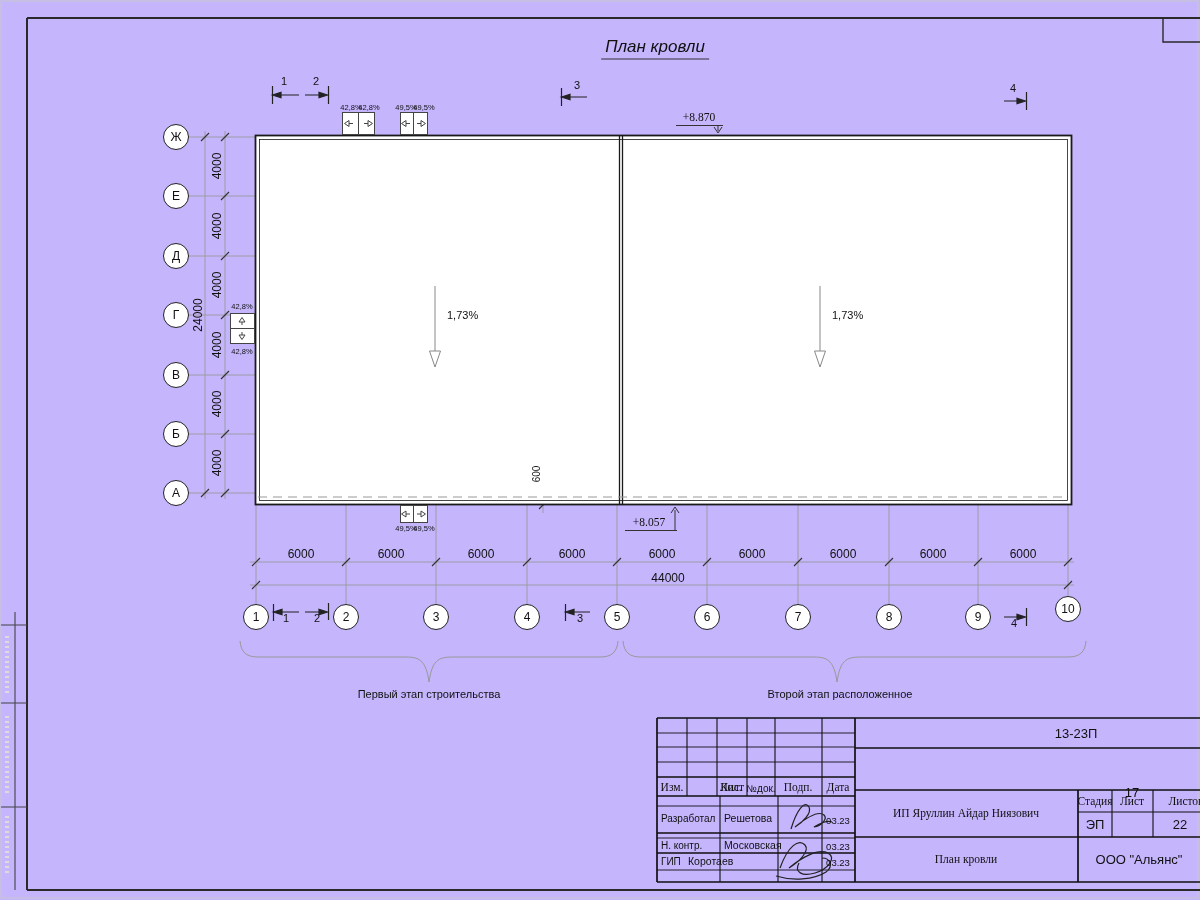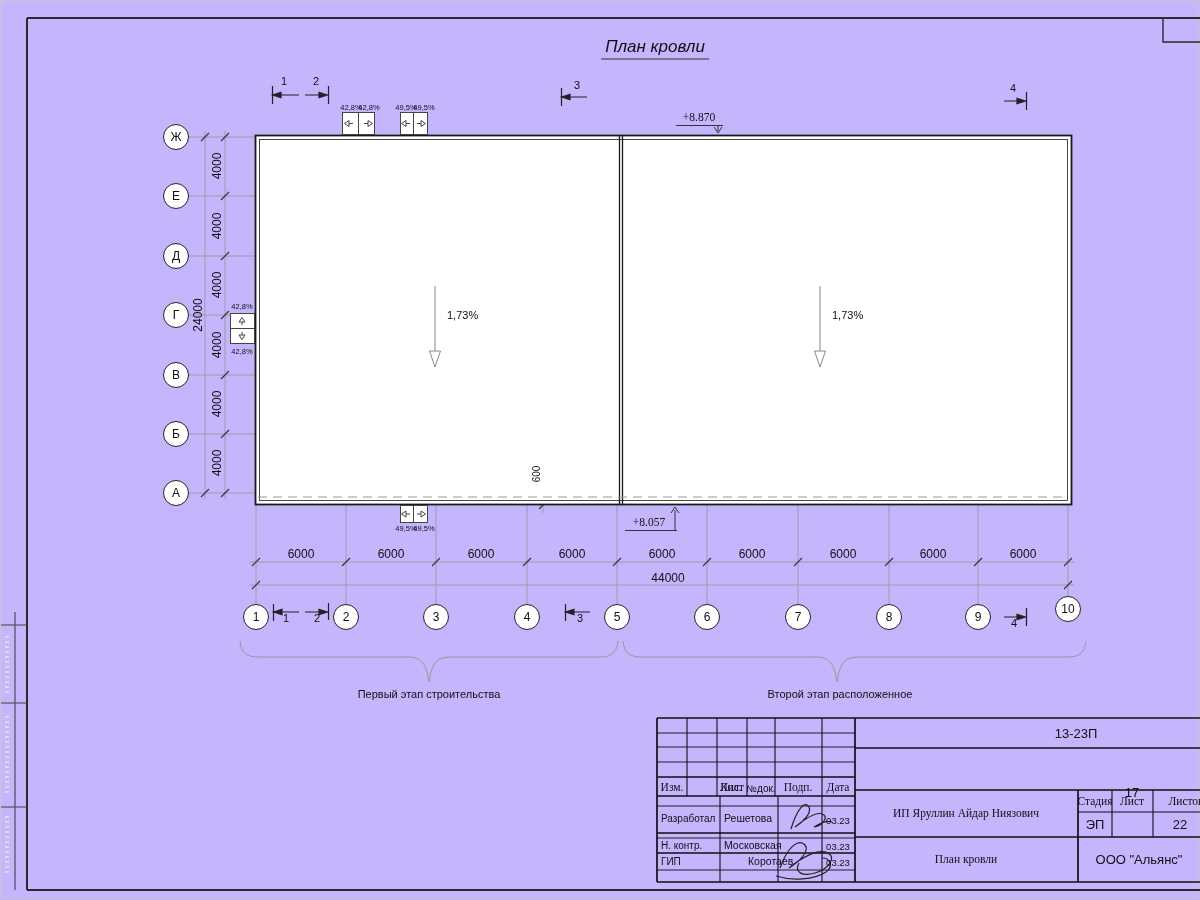--- a/index.html
+++ b/index.html
@@ -235,21 +235,21 @@
 
 <span class="t fs10" style="left:661px;top:813px">Разработал</span>
 <span class="t fs105" style="left:724px;top:812px">Решетова</span>
 <span class="t c fs9" style="left:838px;top:820px">03.23</span>
 
 <span class="t fs10" style="left:661px;top:840px">Н. контр.</span>
 <span class="t fs105" style="left:724px;top:839px">Московская</span>
 <span class="t c fs9" style="left:838px;top:846px">03.23</span>
 
 <span class="t fs10" style="left:661px;top:856px">ГИП</span>
-<span class="t fs105" style="left:748px;top:855px">Коротаев</span>
+<span class="t fs105" style="left:688px;top:855px">Коротаев</span>
 <span class="t c fs9" style="left:838px;top:862px">03.23</span>
 
 <span class="t c fs115" style="left:966px;top:813px">ИП Яруллин Айдар Ниязович</span>
 <span class="t c fs115" style="left:966px;top:859px">План кровли</span>
 
 <span class="t c fs115" style="left:1095px;top:801px">Стадия</span>
 <span class="t c fs115" style="left:1132px;top:801px">Лист</span>
 <span class="t c fs115" style="left:1186px;top:801px">Листов</span>
 <span class="t c fs13" style="left:1095px;top:824px">ЭП</span>
 <span class="t c fs13" style="left:1132px;top:792px">17</span>

